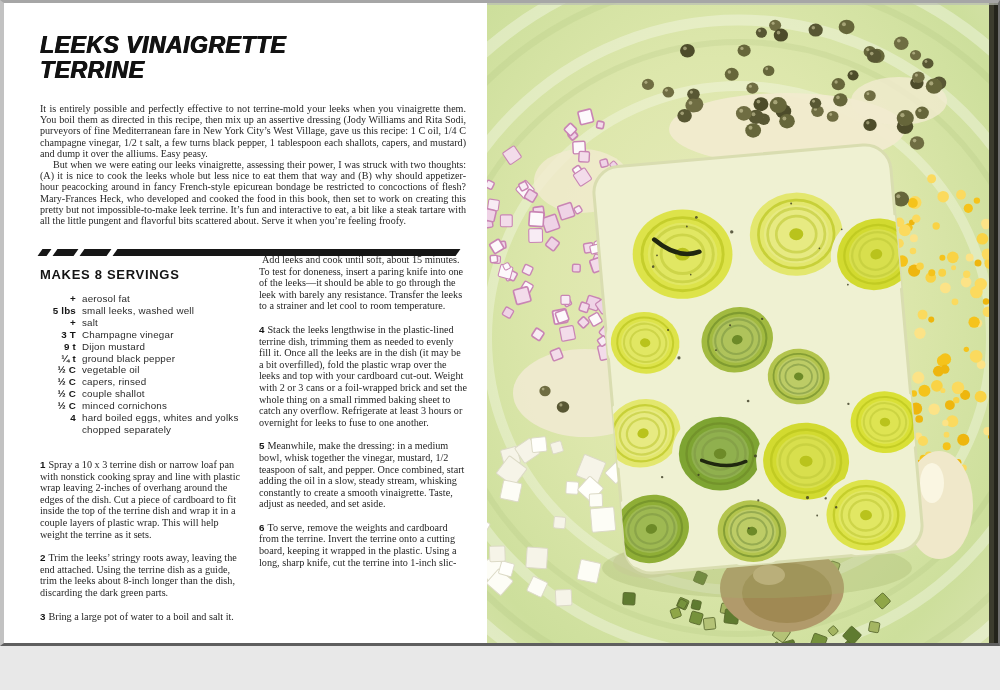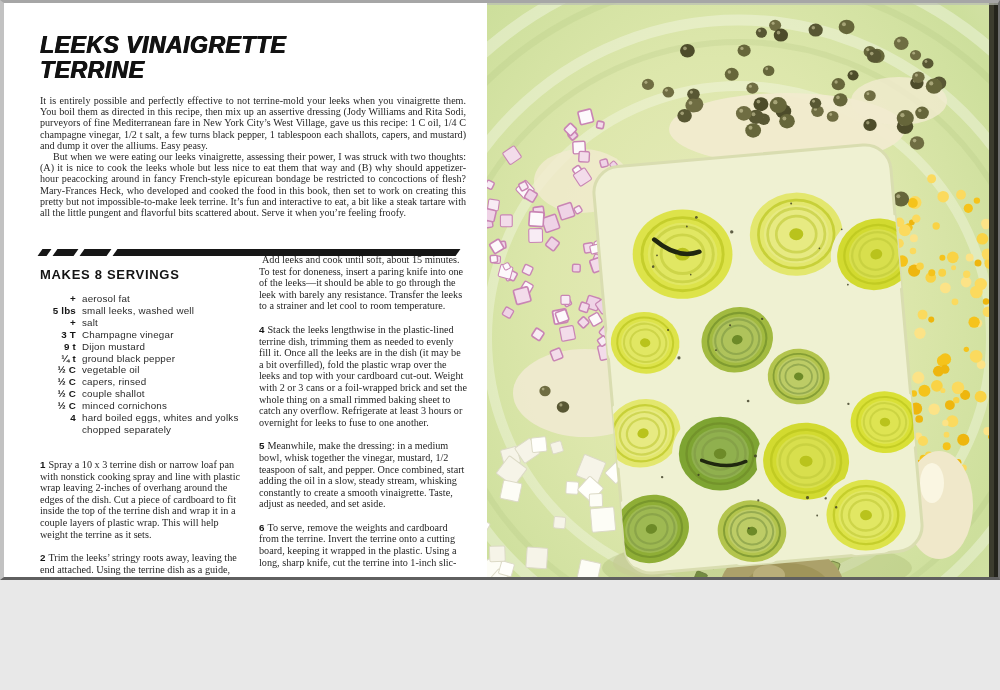--- a/index.html
+++ b/index.html
@@ -1,28 +1,28 @@
 <!DOCTYPE html>
 <html><head>
 <meta charset="utf-8">
 <style>
   html,body{margin:0;padding:0;background:#e8e8e8;}
-  .frame{position:relative;width:1000px;height:580px;box-sizing:border-box;background:#fff;
+  .frame{position:relative;width:1000px;height:646px;box-sizing:border-box;background:#fff;
          border-top:3px solid #a6a6a6;border-left:4px solid #c2c2c2;
          border-bottom:3px solid #5f5f5f;border-right:2px solid #6f6f6f;overflow:hidden;
          font-family:"Liberation Serif", serif;color:#1d1d1d;}
   .page-left{position:absolute;left:0;top:0;width:483px;height:684px;background:#fff;}
   .page-right{position:absolute;left:483px;top:0;width:511px;height:684px;}
   .page-right svg{display:block;}
 
   .title{position:absolute;left:36px;top:30px;margin:0;
          font-family:"Liberation Sans",sans-serif;font-style:italic;font-weight:900;
          font-size:23px;line-height:25px;letter-spacing:.5px;color:#121212;
          text-shadow:.6px 0 0 #121212,-.3px 0 0 #121212;}
-  .intro{position:absolute;left:36px;top:92px;width:426px;
+  .intro{position:absolute;left:36px;top:100px;width:426px;
          font-size:10.1px;line-height:11.2px;text-align:justify;color:#262626;}
   .intro p{margin:0;}
   .intro p.indent{text-indent:13px;}
 
   .rule{position:absolute;left:36px;top:246px;width:418px;height:7px;display:flex;gap:6px;}
   .rule span{display:block;height:7px;background:#161616;transform:skewX(-35deg);}
   .rule .d1{width:9px;} .rule .d2{width:21px;} .rule .d3{width:27px;} .rule .d4{flex:1;}
 
   .servings{position:absolute;left:36px;top:264px;
             font-family:"Liberation Sans",sans-serif;font-weight:bold;font-size:13px;
@@ -110,21 +110,21 @@
           <span class="nm">minced cornichons</span>
         </li>
       <li class="ing-row">
           <span class="qty">4</span>
           <span class="nm">hard boiled eggs, whites and yolks chopped separately</span>
         </li>
     </ul>
 
     <div class="col col-left">
       <p class="step"><span class="n">1</span><span>Spray a 10 x 3 terrine dish or narrow loaf pan with nonstick cooking spray and line with plastic wrap leaving 2-inches of overhang around the edges of the dish. Cut a piece of cardboard to fit inside the top of the terrine dish and wrap it in a couple layers of plastic wrap. This will help weight the terrine as it sets.</span></p>
-      <p class="step"><span class="n">2</span><span>Trim the leeks’ stringy roots away, leaving the end attached. Using the terrine dish as a guide, trim the leeks about 1-inch longer than the dish, discarding the dark green parts.</span></p>
+      <p class="step"><span class="n">2</span><span>Trim the leeks’ stringy roots away, leaving the end attached. Using the terrine dish as a guide, trim the leeks about 8-inch longer than the dish, discarding the dark green parts.</span></p>
       <p class="step"><span class="n">3</span><span>Bring a large pot of water to a boil and salt it.</span></p>
     </div>
 
     <div class="col col-right">
       <p class="step"><span class="n"></span><span>Add leeks and cook until soft, about 15 minutes. To test for doneness, insert a paring knife into one of the leeks—it should be able to go through the leek with barely any resistance. Transfer the leeks to a strainer and let cool to room temperature.</span></p>
       <p class="step"><span class="n">4</span><span>Stack the leeks lengthwise in the plastic-lined terrine dish, trimming them as needed to evenly fill it. Once all the leeks are in the dish (it may be a bit overfilled), fold the plastic wrap over the leeks and top with your cardboard cut-out. Weight with 2 or 3 cans or a foil-wrapped brick and set the whole thing on a small rimmed baking sheet to catch any overflow. Refrigerate at least 3 hours or overnight for leeks to fuse to one another.</span></p>
       <p class="step"><span class="n">5</span><span>Meanwhile, make the dressing: in a medium bowl, whisk together the vinegar, mustard, 1/2 teaspoon of salt, and pepper. Once combined, start adding the oil in a slow, steady stream, whisking constantly to create a smooth vinaigrette. Taste, adjust as needed, and set aside.</span></p>
       <p class="step"><span class="n">6</span><span>To serve, remove the weights and cardboard from the terrine. Invert the terrine onto a cutting board, keeping it wrapped in the plastic. Using a long, sharp knife, cut the terrine into 1-inch slic-</span></p>
     </div>
 

